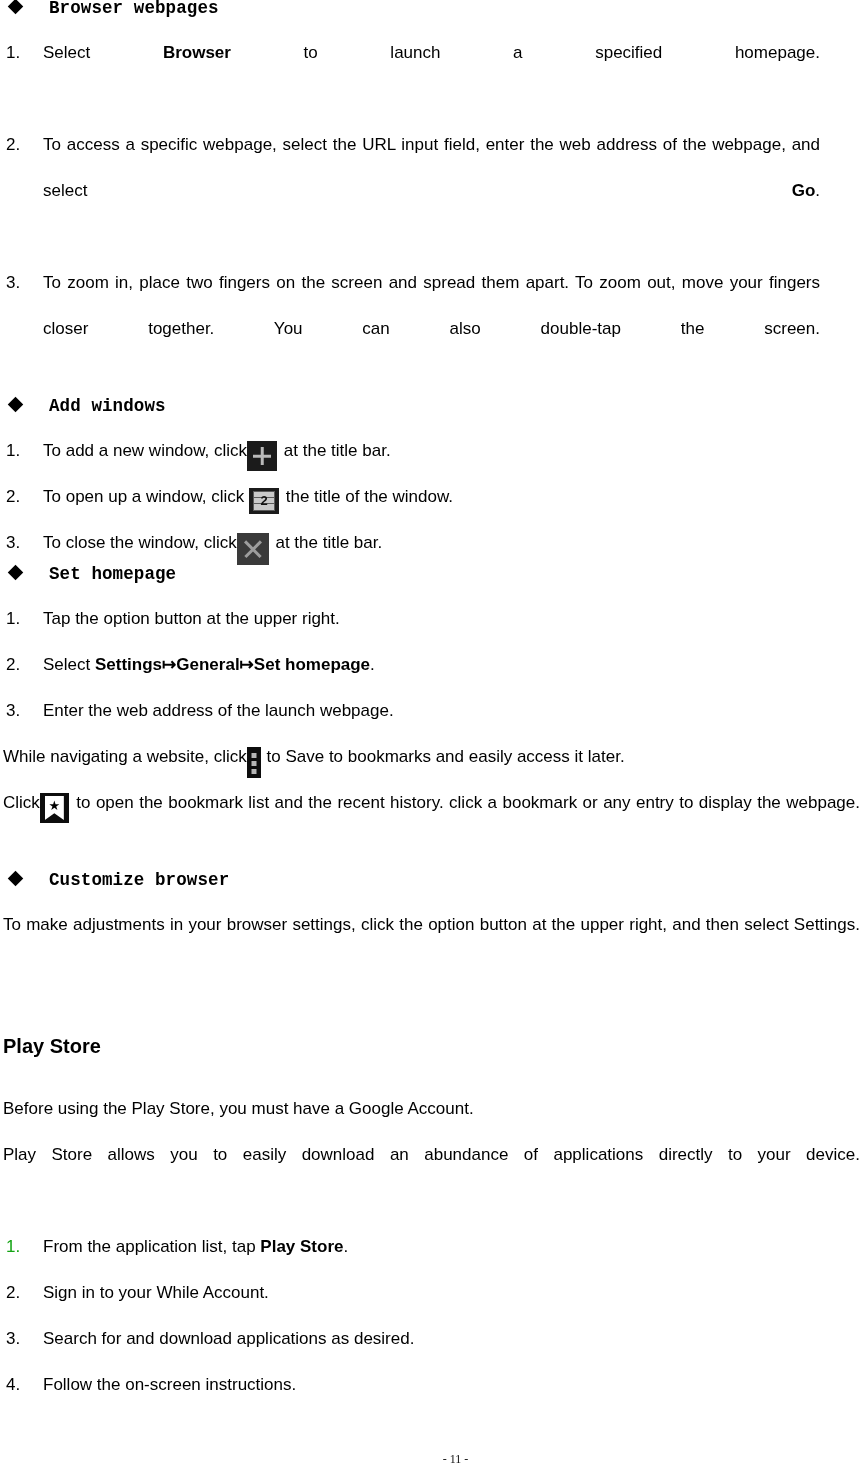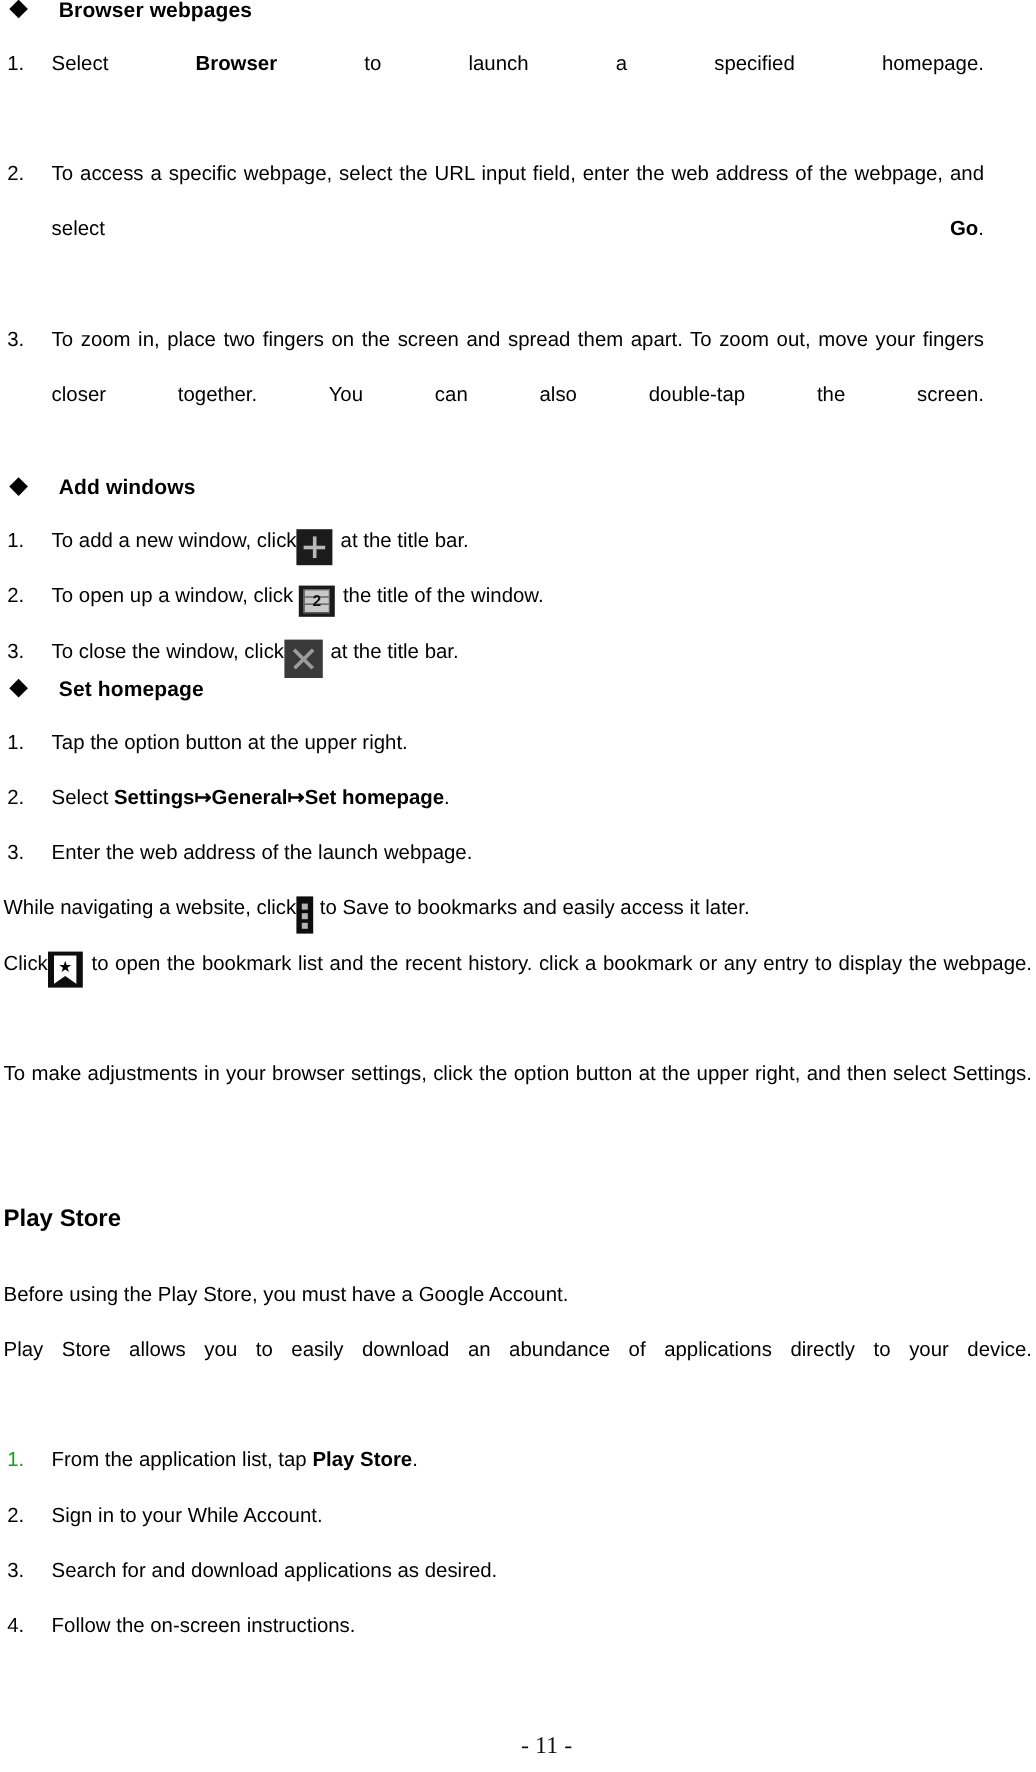--- a/index.html
+++ b/index.html
@@ -41,20 +41,21 @@
     background: #000;
     transform: rotate(45deg);
     position: relative;
     top: -1px;
     flex: 0 0 auto;
     margin-left: 7px;
   }
   .section-head .head-text {
     margin-left: 28px;
     letter-spacing: 0.1px;
+    font-family: Liberation Mono, monospace;
   }
 
   
   .li {
     position: relative;
     padding-left: 40px;
     font-size: 17px;
     line-height: 46px;
     text-align: justify;
     text-justify: inter-word;
@@ -232,21 +233,21 @@
     color: #000;
   }
 
   
   .footer {
     position: absolute;
     left: 0; right: 0;
     bottom: 10px;
     text-align: center;
     font-family: "Liberation Serif", serif;
-    font-size: 20px;
+    font-size: 12px;
     color: #111;
     margin-left: 48px;
   }
 </style>
 </head>
 <body>
 
 <div class="page">
 
   <div class="section-head">
@@ -309,20 +310,24 @@
     <span class="num">3.</span>
     <span class="txt">Enter the web address of the launch webpage.</span>
   </div>
 
 
   <div class="para"><span>While navigating a website, click</span><span class="icon icon-overflow"><i></i><i></i><i></i></span><span>  to Save to bookmarks and easily access it later.</span></div>
 
 
   <div class="para wide justall"><span>Click</span><span class="icon icon-bookmark"><span class="ribbon"></span><span class="star">★</span></span><span>  to open the bookmark list and the recent history. click a bookmark or any entry to display the webpage.</span></div>
 
+  <div class="section-head">
+    <span class="diamond"></span>
+    <span class="head-text">Customize browser</span>
+  </div>
 
   <div class="para wide justall">To make adjustments in your browser settings, click the option button at the upper right, and then select Settings.</div>
 
   <div style="height:42px"></div>
   <div class="big-head">Play Store</div>
   <div style="height:30px"></div>
 
   <div class="para wide">Before using the Play Store, you must have a Google Account.</div>
   <div class="para wide justall">Play Store allows you to easily download an abundance of applications directly to your device.</div>
 

